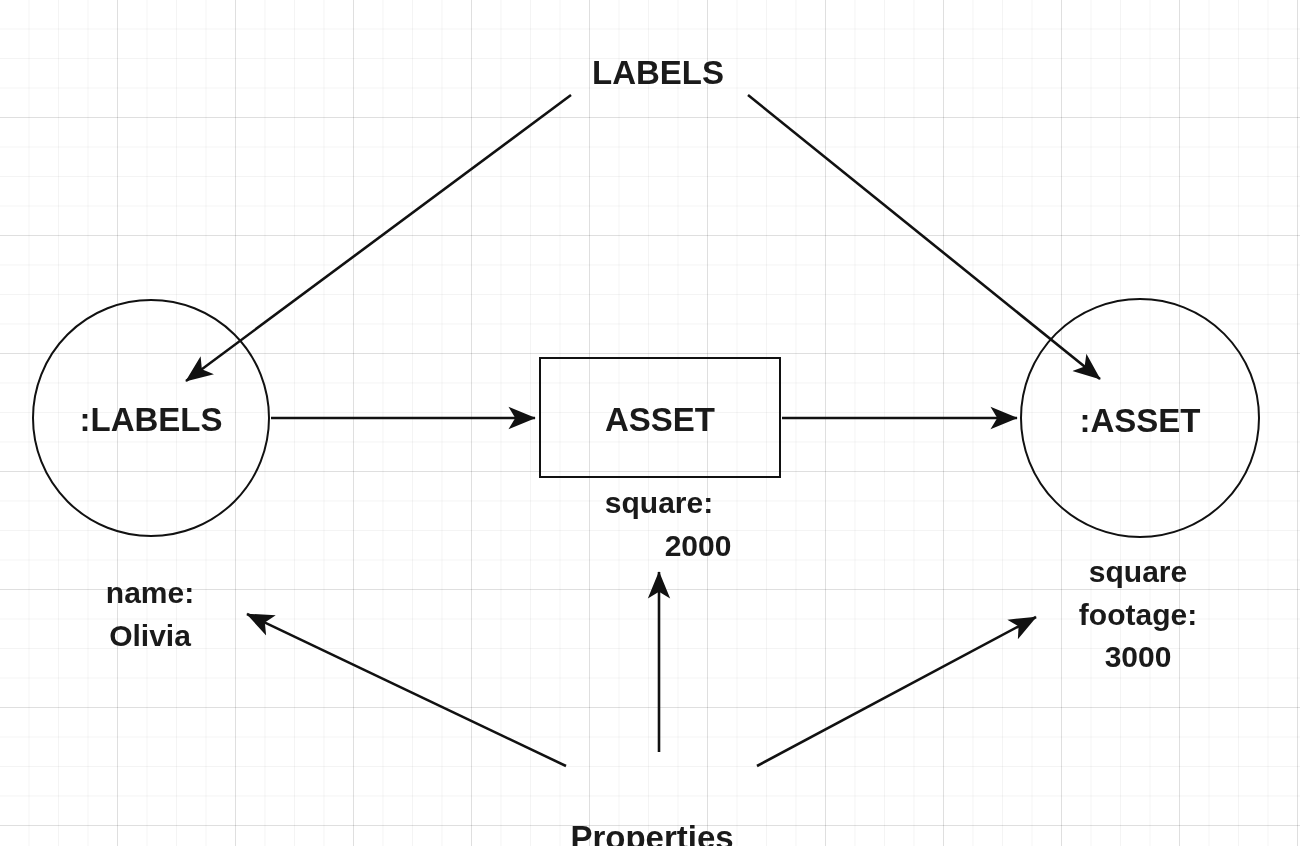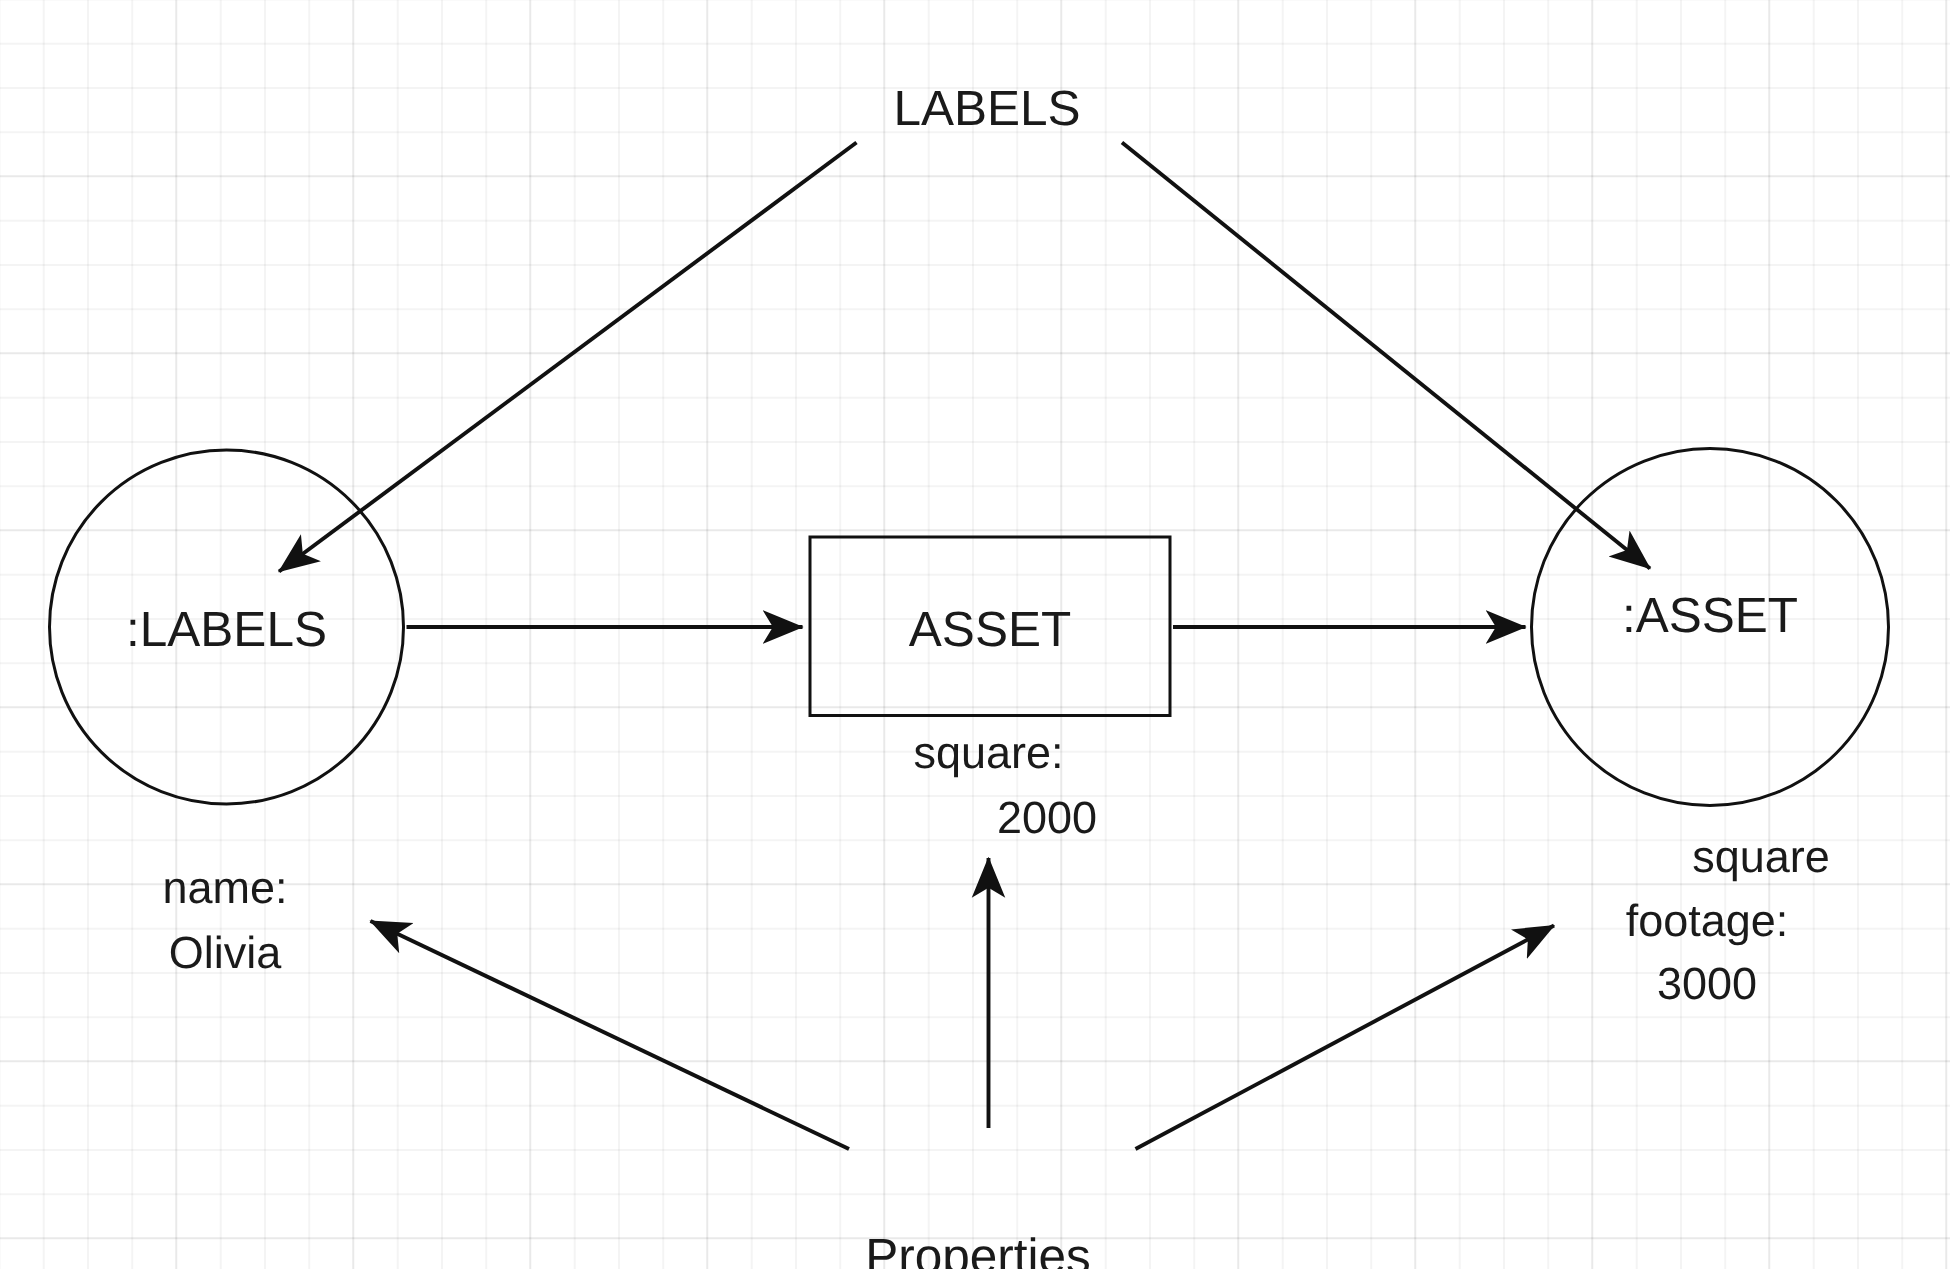--- a/index.html
+++ b/index.html
@@ -46,20 +46,21 @@
     background: transparent;
     box-sizing: border-box;
   }
   .txt {
     position: absolute;
     color: #1a1a1a;
     white-space: pre;
     text-align: left;
     transform: translate(-50%, -50%);
     line-height: 1.0;
+    font-weight: bold;
   }
   .t-node { font-size: 33px; }
   .t-prop { font-size: 30px; }
   .t-ann  { font-size: 33px; }
 </style>
 </head>
 <body>
 
 <div id="canvas">
 
@@ -91,23 +92,23 @@
   <div class="txt t-prop" style="left:150px; top:593px;">name:</div>
   <div class="txt t-prop" style="left:150px; top:636px;">Olivia</div>
 
   <div class="node-box" style="left:539px; top:357px; width:242px; height:121px;"></div>
   <div class="txt t-node" style="left:660px; top:419px;">ASSET</div>
 
   <div class="txt t-prop" style="left:659px; top:503px;">square:</div>
   <div class="txt t-prop" style="left:698px; top:546px;">2000</div>
 
   <div class="node-circle" style="left:1020px; top:298px; width:240px; height:240px;"></div>
-  <div class="txt t-node" style="left:1140px; top:410px;">:ASSET</div>
+  <div class="txt t-node" style="left:1140px; top:420px;">:ASSET</div>
 
-  <div class="txt t-prop" style="left:1138px; top:572px;margin-left:36px;">square</div>
+  <div class="txt t-prop" style="left:1138px; top:572px;">square</div>
   <div class="txt t-prop" style="left:1138px; top:615px;">footage:</div>
   <div class="txt t-prop" style="left:1138px; top:657px;">3000</div>
 
   <div class="txt t-ann" style="left:658px; top:72px;">LABELS</div>
 
   <div class="txt t-ann" style="left:652px; top:793px;margin-top:44px;">Properties</div>
 
 </div>
 
 </body></html>

